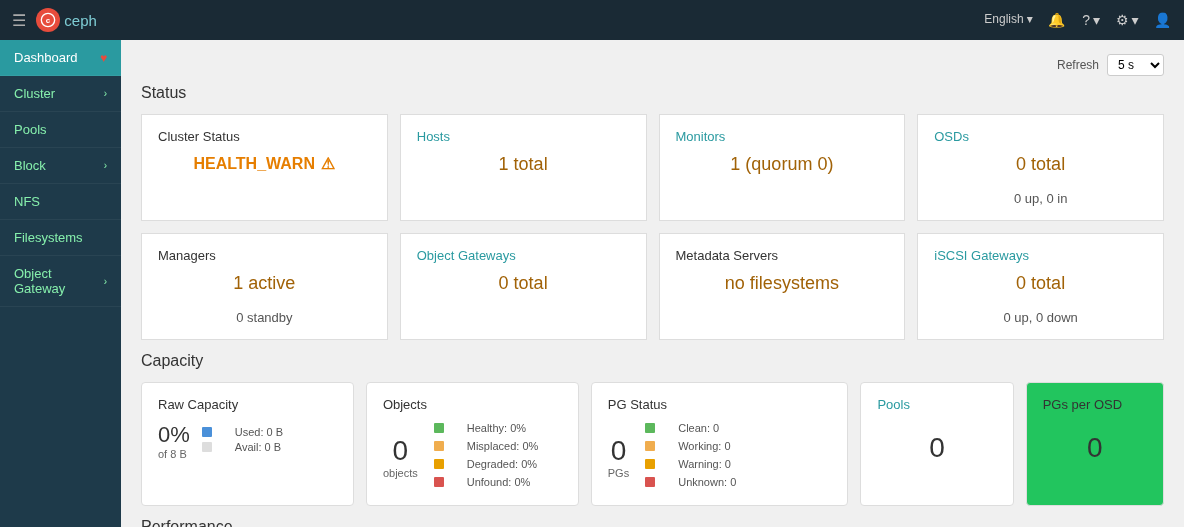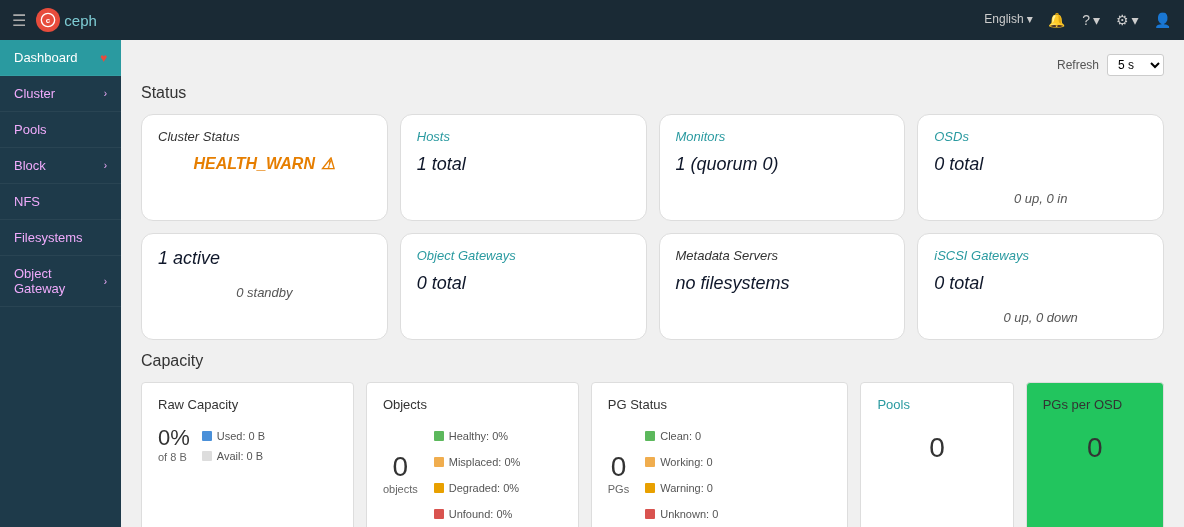--- a/index.html
+++ b/index.html
@@ -25,21 +25,21 @@
     .app-body { display: flex; flex: 1; overflow: hidden; }
 
     .sidebar {
       background: #1e3a4a;
       width: 121px;
       flex-shrink: 0;
       display: flex;
       flex-direction: column;
     }
     .sidebar-item {
-      color: #f0abfc;
+      color: #86efac;
       padding: 10px 14px;
       cursor: pointer;
       display: flex;
       align-items: center;
       justify-content: space-between;
       font-size: 13px;
       border-bottom: 1px solid rgba(255,255,255,0.05);
     }
     .sidebar-item.active { background: #2a9aa0; color: white; }
     .sidebar-item .chevron { font-size: 10px; }
@@ -78,39 +78,39 @@
     }
 
     .cards-row {
       display: flex;
       gap: 12px;
       margin-bottom: 12px;
     }
 
     .card {
       background: white;
-      border-radius: 12px;
+      border-radius: 0;
       border: 1px solid #ddd;
       flex: 1;
       padding: 14px 16px;
       min-height: 90px;
-      font-style: italic;
     }
 
     .card-title {
       font-size: 13px;
       color: #333;
       margin-bottom: 10px;
       font-weight: 500;
     }
     .card-title.link { color: #2a9aa0; cursor: pointer; }
     .card-value-large {
       font-size: 18px;
       font-weight: 400;
-      color: #0f172a;
+      color: #a16207;
+      text-align: center;
     }
     .card-sub {
       font-size: 13px;
       color: #555;
       text-align: center;
       margin-top: 16px;
     }
     .health-warn {
       color: #e67e00;
       font-size: 16px;
@@ -176,25 +176,24 @@
       font-weight: 300;
       color: #333;
     }
     .percent-sub {
       font-size: 11px;
       color: #666;
     }
     .legend-item {
       display: flex;
       align-items: center;
-      gap: 5px;
+      gap: 23px;
       font-size: 11px;
       color: #555;
       margin-bottom: 3px;
-      margin-top: 8px;
     }
     .legend-dot {
       width: 10px;
       height: 10px;
       border-radius: 1px;
       flex-shrink: 0;
     }
 
     .objects-body {
       display: flex;
@@ -345,20 +344,21 @@
         <div class="card-title link">OSDs</div>
         <div class="card-value-large">0 total</div>
         <div class="card-sub">0 up, 0 in</div>
       </div>
 
     </div>
 
     <div class="cards-row">
 
       <div class="card">
+        <div class="card-title">Managers</div>
         <div class="card-value-large">1 active</div>
         <div class="card-sub">0 standby</div>
       </div>
 
       <div class="card">
         <div class="card-title link">Object Gateways</div>
         <div class="card-value-large">0 total</div>
       </div>
 
       <div class="card">

